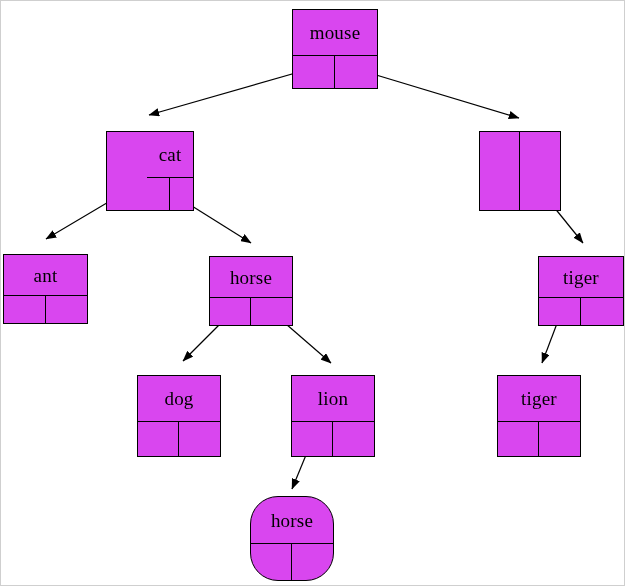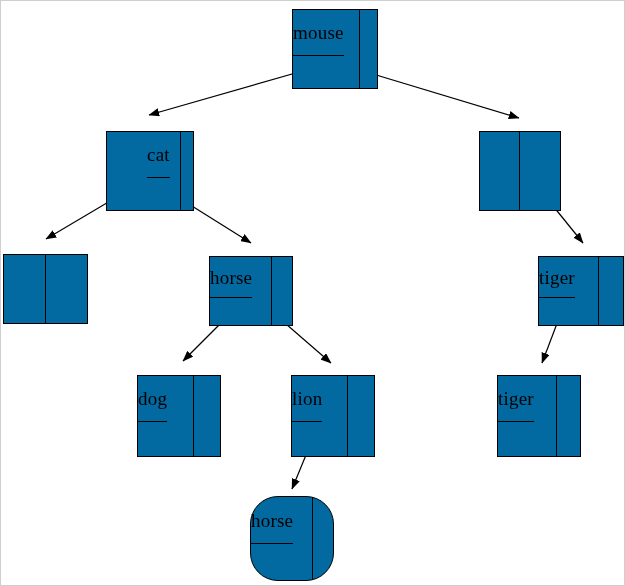--- a/index.html
+++ b/index.html
@@ -21,24 +21,24 @@
     position: absolute;
     left: 0;
     top: 0;
     width: 625px;
     height: 586px;
     pointer-events: none;
   }
   .node {
     position: absolute;
     border: 1px solid #000000;
-    background: #0369a1;
+    background: #d946ef;
     box-sizing: border-box;
     display: flex;
-    flex-direction: row;
+    flex-direction: column;
   }
   .node-label {
     flex: 0 0 auto;
     display: flex;
     align-items: center;
     justify-content: center;
     border-bottom: 1px solid #000000;
     font-size: 19px;
     line-height: 1;
     color: #000000;
@@ -96,20 +96,21 @@
           <div class="ptr right"></div>
         </div>
       </div>
       <div class="node" style="left: 478px; top: 130px; width: 82px; height: 80px; border-color: rgb(0, 0, 0);">
         <div class="node-ptrs">
           <div class="ptr left" style="border-right-color: rgb(0, 0, 0);"></div>
           <div class="ptr right"></div>
         </div>
       </div>
       <div class="node" style="left: 2px; top: 253px; width: 85px; height: 70px; border-color: rgb(0, 0, 0);">
+        <div class="node-label" style="height: 40px; border-bottom-color: rgb(0, 0, 0);">ant</div>
         <div class="node-ptrs">
           <div class="ptr left" style="border-right-color: rgb(0, 0, 0);"></div>
           <div class="ptr right"></div>
         </div>
       </div>
       <div class="node" style="left: 208px; top: 255px; width: 84px; height: 70px; border-color: rgb(0, 0, 0);">
         <div class="node-label" style="height: 40px; border-bottom-color: rgb(0, 0, 0);">horse</div>
         <div class="node-ptrs">
           <div class="ptr left" style="border-right-color: rgb(0, 0, 0);"></div>
           <div class="ptr right"></div>

